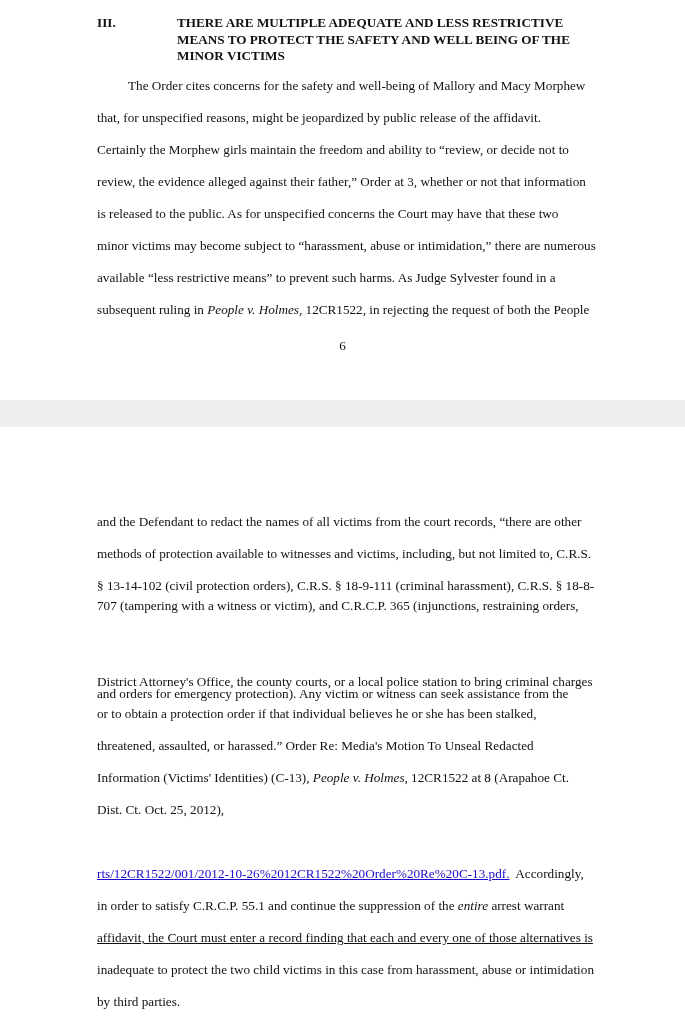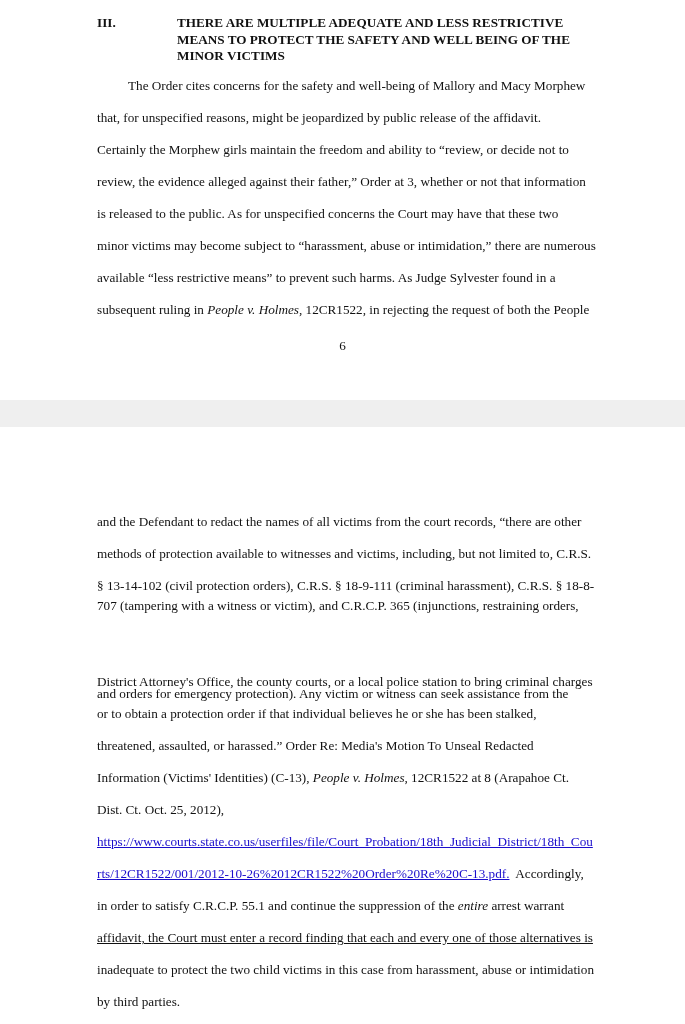--- a/index.html
+++ b/index.html
@@ -141,23 +141,20 @@
   </div>
   <div class="line" style="top:311px;">
     <span>threatened, assaulted, or harassed.”  Order  Re: Media's Motion To Unseal Redacted</span>
   </div>
   <div class="line" style="top:343px;">
     <span>Information (Victims' Identities) (C-13), </span><i>People v. Holmes</i><span>, 12CR1522 at 8 (Arapahoe Ct.</span>
   </div>
   <div class="line" style="top:375px;">
     <span>Dist. Ct. Oct. 25, 2012),</span>
   </div>
-  <div class="line" style="top:407px;">
-    <a class="link">https://www.courts.state.co.us/userfiles/file/Court_Probation/18th_Judicial_District/18th_Cou</a>
-  </div>
   <div class="line" style="top:439px;">
     <a class="link">rts/12CR1522/001/2012-10-26%2012CR1522%20Order%20Re%20C-13.pdf.</a><span style="white-space:pre;text-align:right;">  Accordingly,</span>
   </div>
   <div class="line" style="top:471px;">
     <span>in order to satisfy C.R.C.P. 55.1 and continue the suppression of the </span><i>entire</i><span> arrest warrant</span>
   </div>
   <div class="line" style="top:503px;text-decoration:underline;">
     <span>affidavit, the Court must enter a record finding that each and every one of those alternatives is</span>
   </div>
   <div class="line" style="top:535px;">

